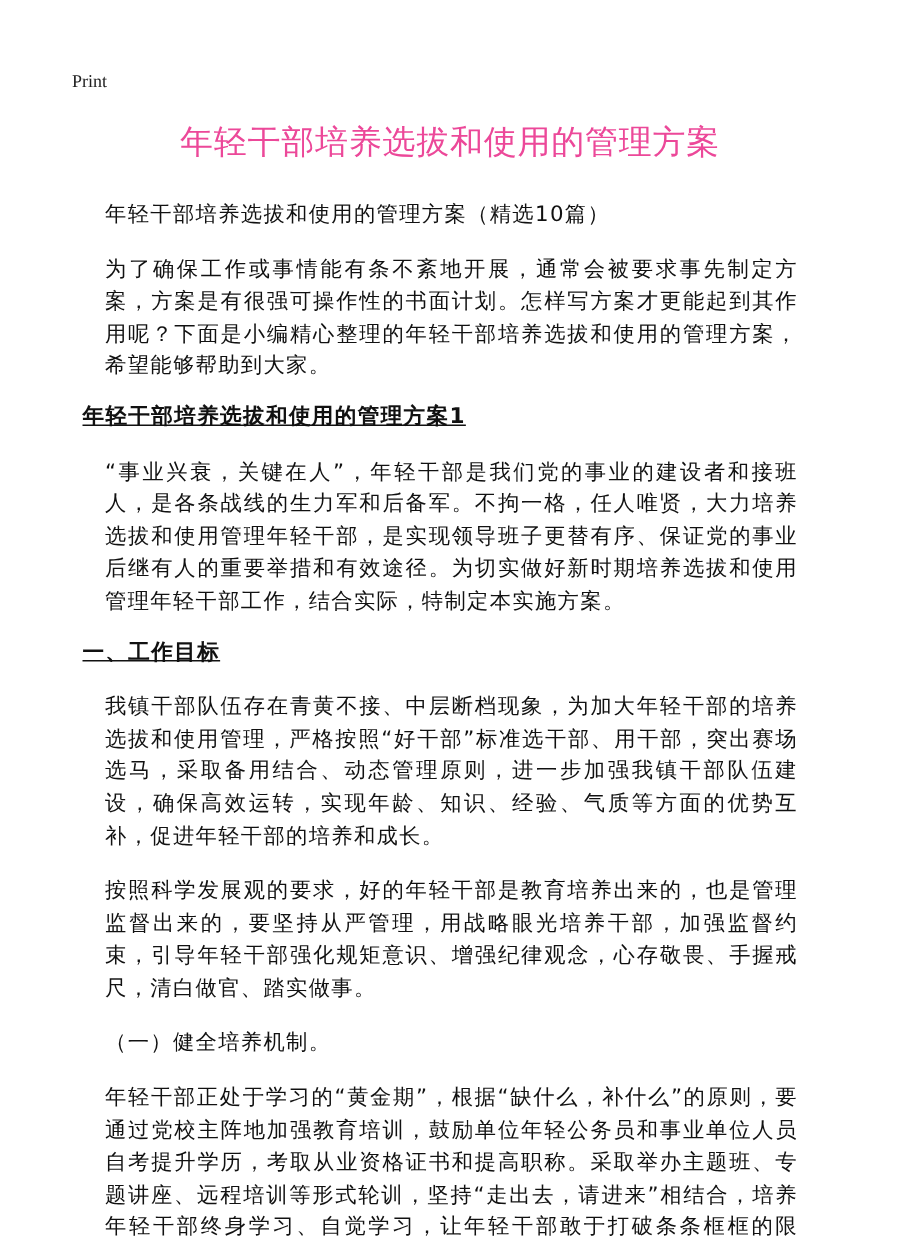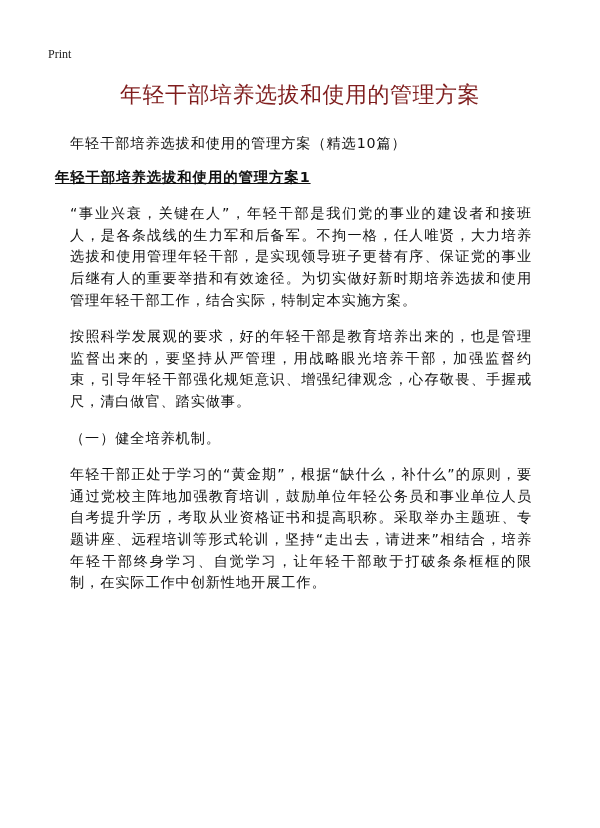--- a/index.html
+++ b/index.html
@@ -1,38 +1,41 @@
 <!DOCTYPE html>
 <html><head>
 <meta charset="utf-8">
 <style>
   html, body { margin: 0; padding: 0; background: #ffffff; }
   body { width: 600px; height: 828px; overflow: hidden; position: relative; font-family: "DejaVu Sans", "Liberation Sans", sans-serif; color: #111; }
   .page { position: absolute; left: 0; top: 0; width: 532px; height: 828px; }
   .print { position: absolute; left: 48px; top: 47px; font-family: "Liberation Serif", "DejaVu Serif", serif; font-size: 12px; color: #222; }
-  .title { position: absolute; left: 0; width: 600px; top: 80px; text-align: center; font-size: 22px; font-weight: normal; letter-spacing: 0.5px; color: #7f1d1d; margin: 0; }
+  .title { position: absolute; left: 0; width: 600px; top: 80px; text-align: center; font-size: 22px; font-weight: normal; letter-spacing: 0.5px; color: #ec4899; margin: 0; }
   .content { position: absolute; left: 55px; top: 118px; width: 492px; }
   p { margin: 15px; font-size: 14.2px; line-height: 21.6px; letter-spacing: 0.9px; text-align: justify; }
   .subtitle { margin-bottom: 12px; }
   .para { margin-bottom: 12px; }
   h2 { margin: 0 0 12px 0; font-size: 14.4px; line-height: 21.6px; font-weight: bold; letter-spacing: 0.9px; text-decoration: underline; }
   .sub-item { margin-bottom: 12px; }
 </style>
 </head>
 <body>
 
 <div class="page">
   <div class="print">Print</div>
   <h1 class="title">年轻干部培养选拔和使用的管理方案</h1>
 
   <div class="content">
     <p class="subtitle">年轻干部培养选拔和使用的管理方案（精选10篇）</p>
+    <p class="para">为了确保工作或事情能有条不紊地开展，通常会被要求事先制定方案，方案是有很强可操作性的书面计划。怎样写方案才更能起到其作用呢？下面是小编精心整理的年轻干部培养选拔和使用的管理方案，希望能够帮助到大家。</p>
     <h2>年轻干部培养选拔和使用的管理方案1</h2>
     <p class="para">“事业兴衰，关键在人”，年轻干部是我们党的事业的建设者和接班人，是各条战线的生力军和后备军。不拘一格，任人唯贤，大力培养选拔和使用管理年轻干部，是实现领导班子更替有序、保证党的事业后继有人的重要举措和有效途径。为切实做好新时期培养选拔和使用管理年轻干部工作，结合实际，特制定本实施方案。</p>
 
+    <h2>一、工作目标</h2>
+    <p class="para">我镇干部队伍存在青黄不接、中层断档现象，为加大年轻干部的培养选拔和使用管理，严格按照“好干部”标准选干部、用干部，突出赛场选马，采取备用结合、动态管理原则，进一步加强我镇干部队伍建设，确保高效运转，实现年龄、知识、经验、气质等方面的优势互补，促进年轻干部的培养和成长。</p>
 
     <p class="para">按照科学发展观的要求，好的年轻干部是教育培养出来的，也是管理监督出来的，要坚持从严管理，用战略眼光培养干部，加强监督约束，引导年轻干部强化规矩意识、增强纪律观念，心存敬畏、手握戒尺，清白做官、踏实做事。</p>
 
     <p class="sub-item">（一）健全培养机制。</p>
     <p class="para">年轻干部正处于学习的“黄金期”，根据“缺什么，补什么”的原则，要通过党校主阵地加强教育培训，鼓励单位年轻公务员和事业单位人员自考提升学历，考取从业资格证书和提高职称。采取举办主题班、专题讲座、远程培训等形式轮训，坚持“走出去，请进来”相结合，培养年轻干部终身学习、自觉学习，让年轻干部敢于打破条条框框的限制，在实际工作中创新性地开展工作。</p>
 
   </div>
 </div>
 
 </body></html>

